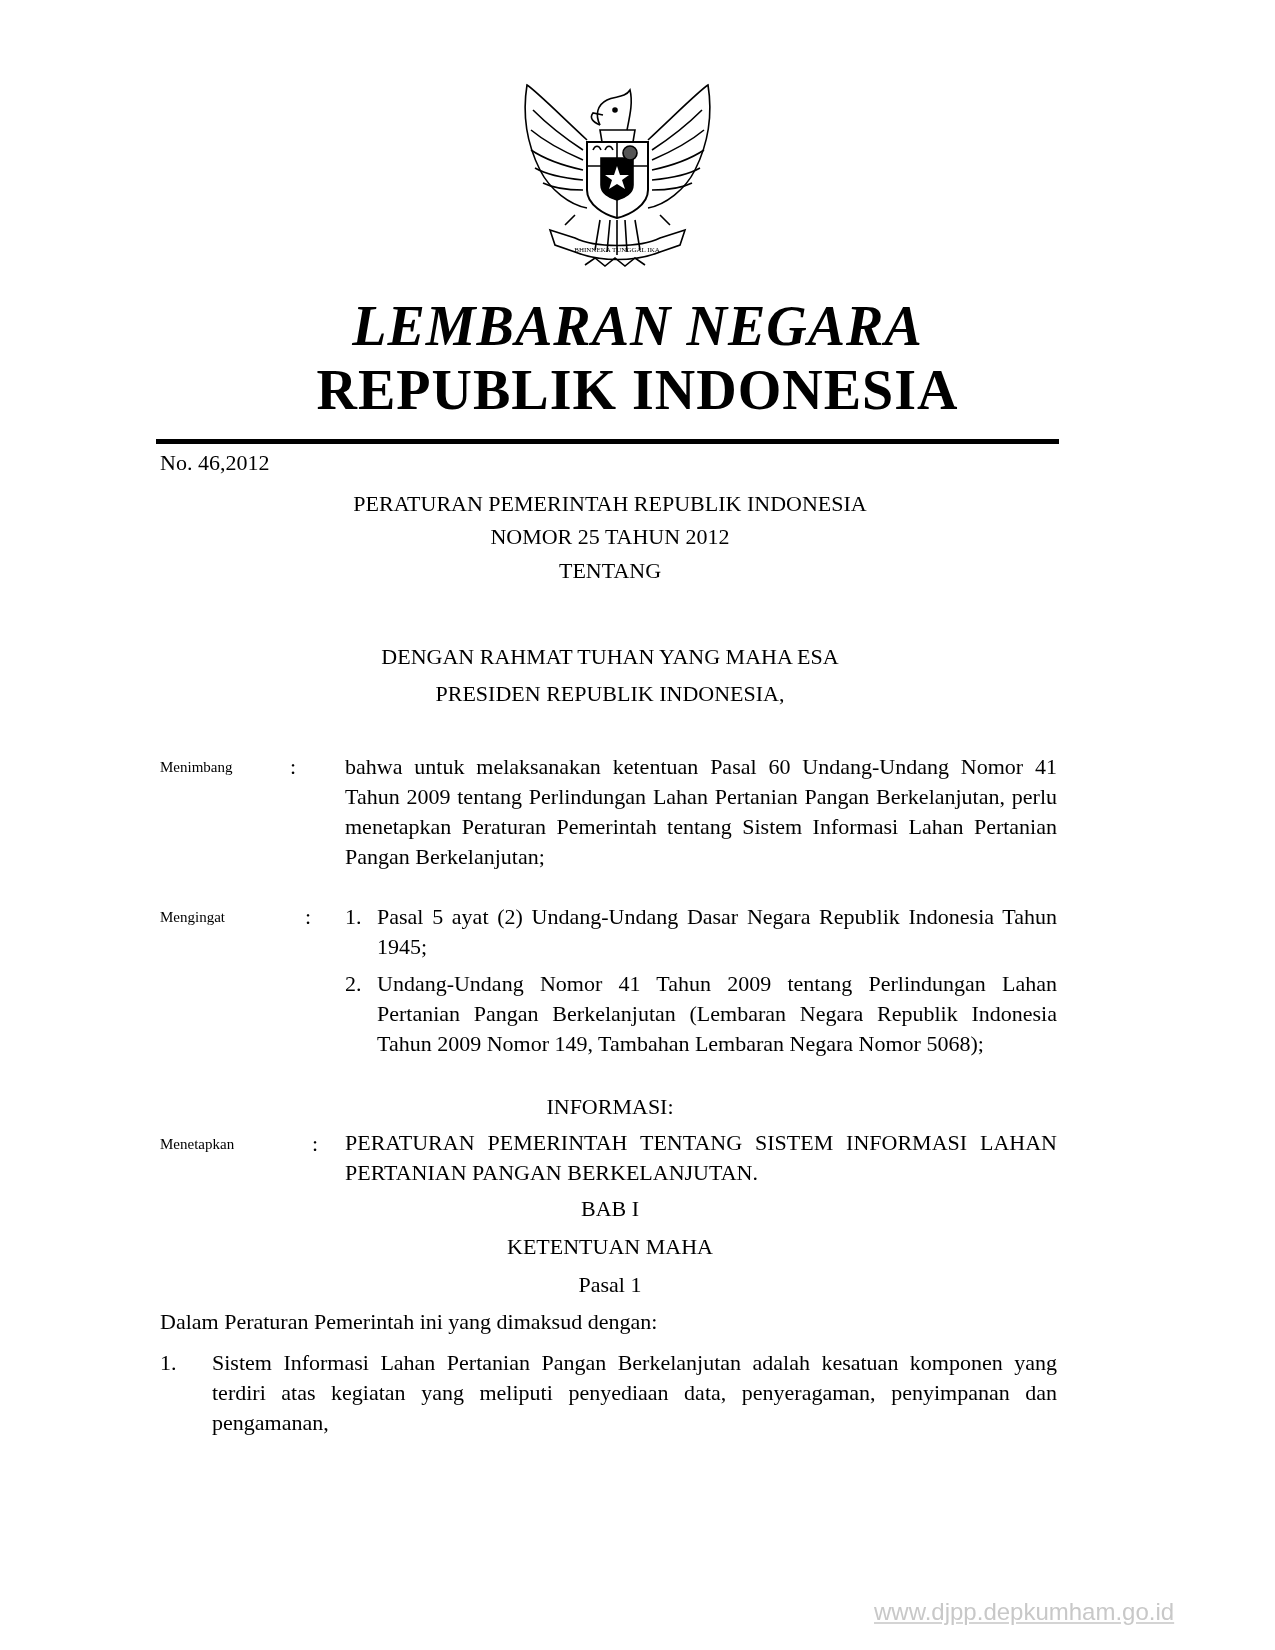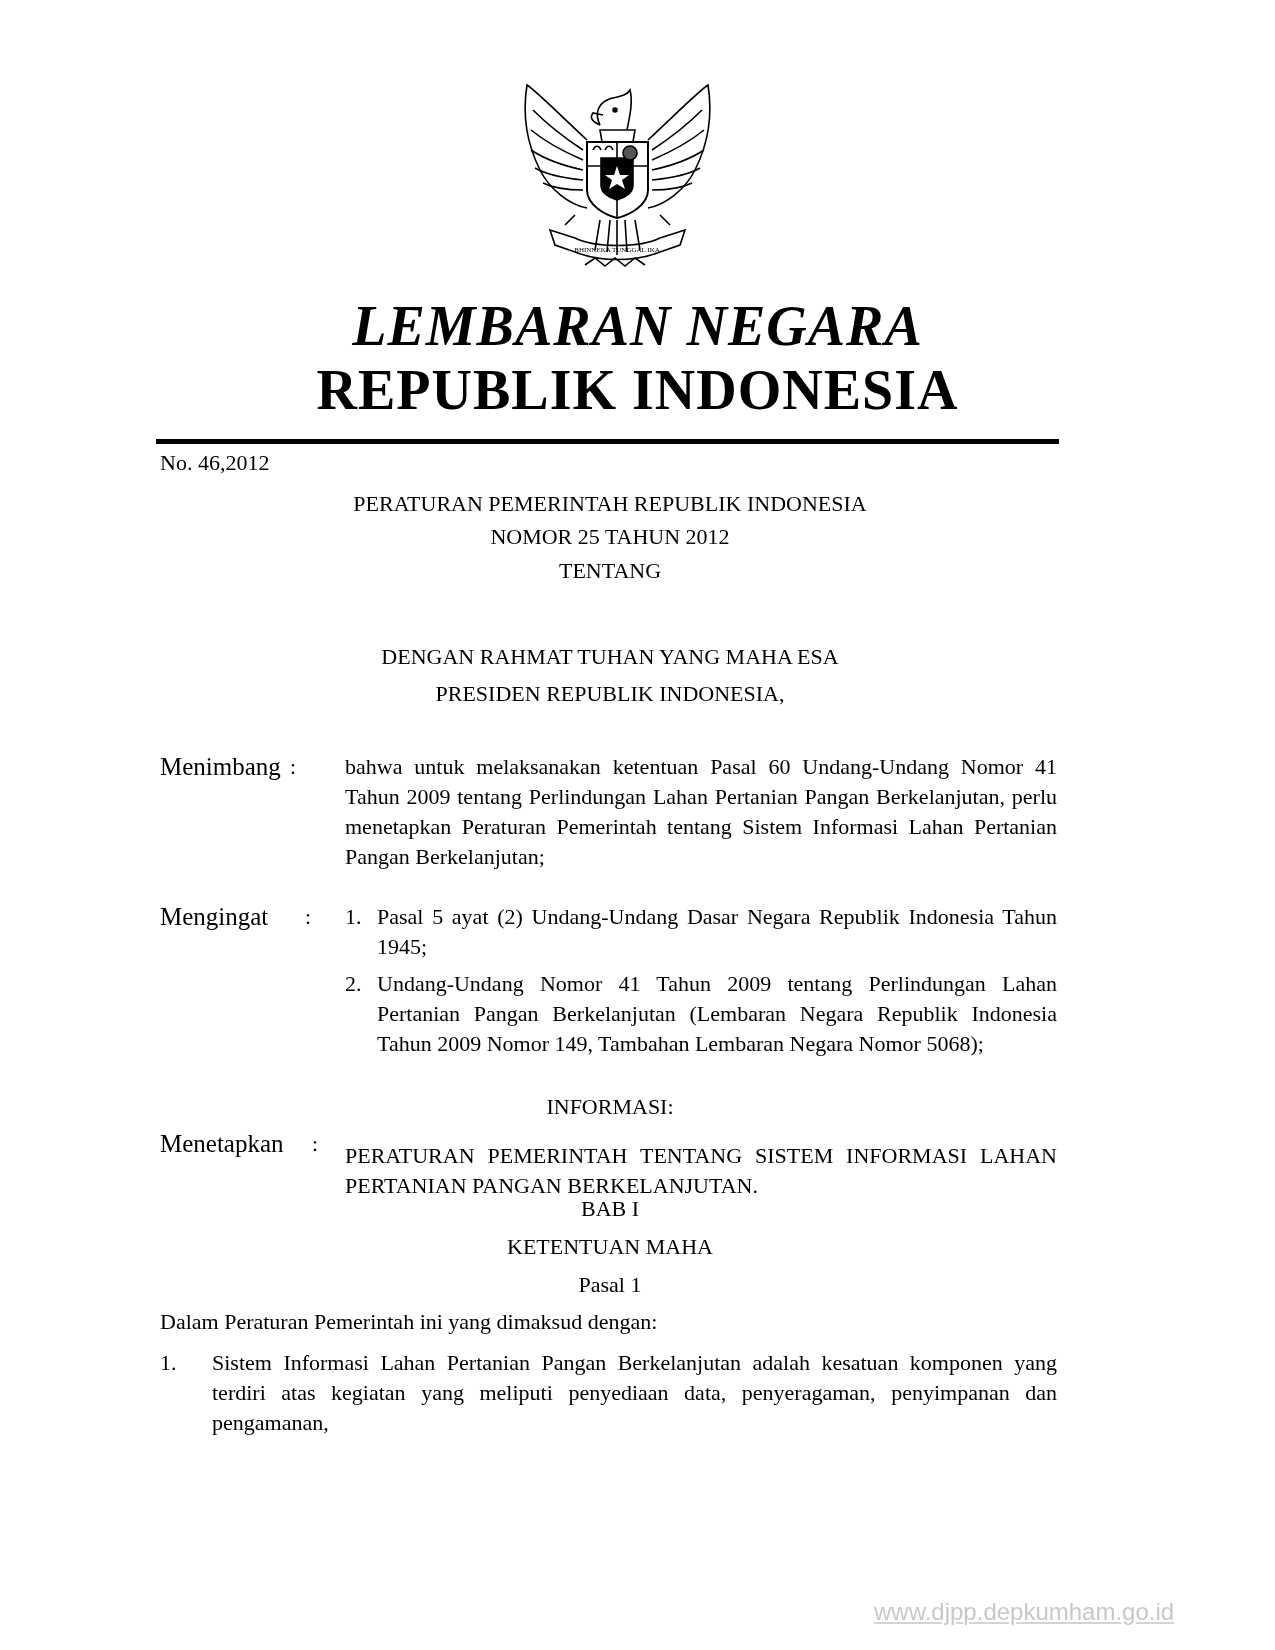--- a/index.html
+++ b/index.html
@@ -19,21 +19,21 @@
   .docno { position:absolute; left:160px; top:450px; font-size:22px; }
 
   .center { position:absolute; left:160px; width:900px; text-align:center; font-size:22px; line-height:28px; }
   .head1 { top:490px; }
   .head2 { top:523px; }
   .head3 { top:557px; }
   .head4 { top:590px; }
   .head5 { top:643px; }
   .head6 { top:680px; }
 
-  .label { position:absolute; left:160px; font-size:25px; line-height:28px; white-space:pre; }
+  .label { position:absolute; left:160px; font-size:15px; line-height:28px; white-space:pre; }
   .colon { position:absolute; font-size:22px; line-height:28px; }
   .para { position:absolute; left:345px; width:712px; font-size:22px; line-height:30px;
           text-align:justify; text-align-last:left; }
 
   .num { position:absolute; font-size:22px; line-height:30px; }
   .item { position:absolute; left:377px; width:680px; font-size:22px; line-height:30px; text-align:justify; }
 
   .menimbang-label { top:753px; }
   .menimbang-colon { left:290px; top:753px; }
   .menimbang-text { top:752px; }
@@ -42,21 +42,21 @@
   .mengingat-colon { left:305px; top:903px; }
   .m1num { left:345px; top:902px; }
   .m1text { top:902px; }
   .m2num { left:345px; top:969px; }
   .m2text { top:969px; }
 
   .memutuskan { top:1093px; }
 
   .menetapkan-label { top:1130px; }
   .menetapkan-colon { left:312px; top:1130px; }
-  .menetapkan-text { top:1128px;margin-top:13px; }
+  .menetapkan-text { top:1128px; }
 
   .bab { top:1195px; }
   .ketentuan { top:1233px; }
   .pasal { top:1271px; }
 
   .intro { position:absolute; left:160px; top:1307px; font-size:22px; line-height:30px; }
   .p1num { left:160px; top:1348px; }
   .p1text { position:absolute; left:212px; width:845px; top:1348px; font-size:22px; line-height:30px; text-align:justify; text-align-last:justify; }
 
   .watermark { position:absolute; left:874px; top:1598px; font-family:"Liberation Sans", "DejaVu Sans", sans-serif;

